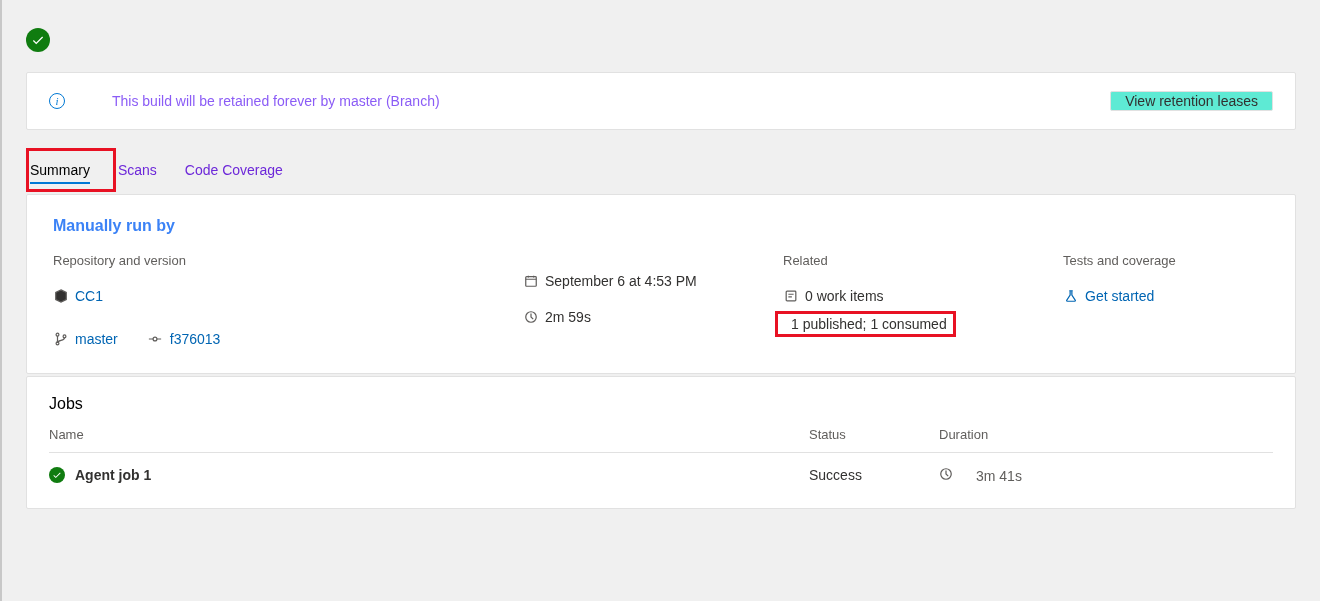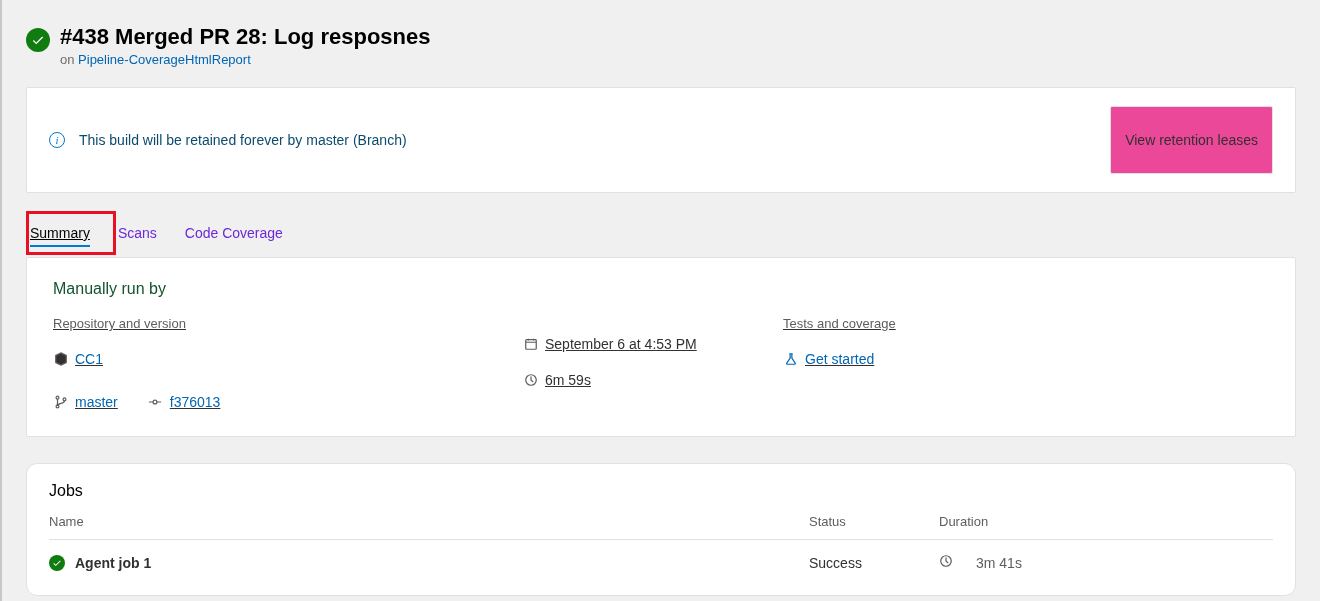--- a/index.html
+++ b/index.html
@@ -40,90 +40,84 @@
     background: #fff; border: 1px solid #e1e1e1; border-radius: 2px;
     margin: 10px 14px 0 14px; padding: 18px 22px;
   }
   .notice { display: flex; align-items: center; }
   .info-icon {
     width: 16px; height: 16px; border: 1px solid #0078d4; border-radius: 50%;
     display: flex; align-items: center; justify-content: center;
     color: #0078d4; font-size: 11px; font-style: italic; font-family: Georgia, serif;
     margin-right: 14px; flex-shrink: 0;
   }
-  .notice-text { flex: 1; color: #0c4a6e; }
+  .notice-text { flex: 1; color: #8b5cf6; margin-left: 33px; }
   .btn-secondary {
-    background: #ec4899; color: #323130; border: 1px solid #e1e1e1;
-    padding: 25px 14px; border-radius: 2px; cursor: pointer; font-size: 14px;
+    background: #5eead4; color: #323130; border: 1px solid #e1e1e1;
+    padding: 1px 14px; border-radius: 2px; cursor: pointer; font-size: 14px;
   }
 
   
   .tabs { display: flex; padding: 0 0 0 4px; margin-top: 22px; position: relative; }
   .tab {
     padding: 10px 14px 10px 14px; color: #6d28d9; cursor: pointer; font-size: 14px;
     position: relative;
   }
-  .tab.active { color: #000; font-weight: 400; text-decoration: underline; }
+  .tab.active { color: #000; font-weight: 400; }
   .tab.active::after {
     content: ""; position: absolute; left: 14px; right: 14px; bottom: 4px;
     height: 2px; background: #0078d4;
   }
   .red-box-tab {
     position: absolute; left: 14px; top: -4px; width: 90px; height: 44px;
     border: 3px solid #e81123; pointer-events: none;
   }
 
   
-  .section-title { font-size: 16px; color: #14532d; margin-bottom: 18px; font-weight: 400; }
-  .grid4 { display: flex; text-decoration: underline; }
+  .section-title { font-size: 16px; color: #3b82f6; margin-bottom: 18px; font-weight: 700; }
+  .grid4 { display: flex; }
   .col { flex: 1; }
   .col-label { font-size: 13px; color: #605e5c; margin-bottom: 10px; }
   .row-line { display: flex; align-items: center; gap: 7px; margin-bottom: 7px; font-size: 14px; color: #323130; margin-top: 20px; }
   .row-line .ico { width: 15px; height: 15px; display: flex; align-items: center; justify-content: center; color: #605e5c; flex-shrink: 0; }
   .row-line .ico svg { width: 14px; height: 14px; fill: none; stroke: currentColor; stroke-width: 1.4; }
   .link { color: #0065b3; cursor: pointer; }
   .branch-row { display: flex; align-items: center; gap: 30px; }
   .red-box-artifact {
     border: 3px solid #e81123; padding: 2px 6px; display: inline-flex; align-items: center; gap: 7px;
     margin-left: -8px;
   }
 
   
   .jobs-card { padding: 18px 22px 24px 22px; }
   .jobs-title { font-size: 16px; color: #000; margin-bottom: 14px; }
   .jobs-header { display: flex; border-bottom: 1px solid #e1e1e1; padding-bottom: 10px; font-size: 13px; color: #605e5c; }
   .col-name { flex: 0 0 760px; }
   .col-status { flex: 0 0 130px; }
   .col-dur { flex: 1; }
-  .jobs-row { display: flex; align-items: center; padding: 14px 0 0 0; font-size: 14px; }
+  .jobs-row { display: flex; align-items: flex-start; padding: 14px 0 0 0; font-size: 14px; }
   .jobs-row .status-mini {
     width: 16px; height: 16px; border-radius: 50%; background: #107c10;
     display: flex; align-items: center; justify-content: center; margin-right: 10px;
   }
   .jobs-row .status-mini svg { width: 10px; height: 10px; fill: #fff; }
   .job-name { font-weight: 600; }
   .dur-cell { display: flex; align-items: center; gap: 23px; color: #605e5c; }
 </style>
 </head>
 <body>
 
 <div class="page">
 
   <div class="header-row">
     <div class="header-left">
       <div class="status-circle">
         <svg viewBox="0 0 16 16">
             <path d="M6 10.8L3.2 8l-1 1L6 12.8 13.8 5l-1-1z"></path>
           </svg>
-      </div>
-      <div>
-        <div class="title">#438 Merged PR 28: Log resposnes</div>
-        <div class="subtitle">
-          <span>on </span><span class="link">Pipeline-CoverageHtmlReport</span>
-        </div>
       </div>
     </div>
   </div>
 
   <div class="card">
     <div class="notice">
       <div class="info-icon">i</div>
       <div class="notice-text">This build will be retained forever by master (Branch)</div>
       <button class="btn-secondary">View retention leases</button>
     </div>
@@ -184,40 +178,61 @@
           </span>
           <span>September 6 at 4:53 PM</span>
         </div>
         <div class="row-line">
           <span class="ico">
             <svg viewBox="0 0 16 16">
                 <circle cx="8" cy="8" r="6"></circle>
                 <path d="M8 4v4l2.5 2.5"></path>
               </svg>
           </span>
-          <span>6m 59s</span>
-        </div>
-      </div>
-
+          <span>2m 59s</span>
+        </div>
+      </div>
+
+      <div class="col" style="flex:0 0 280px;">
+        <div class="col-label">Related</div>
+        <div class="row-line">
+          <span class="ico">
+            <svg viewBox="0 0 16 16">
+                <rect x="2.5" y="2.5" width="11" height="11" rx="1"></rect>
+                <path d="M5 6h6M5 9h4"></path>
+              </svg>
+          </span>
+          <span>0 work items</span>
+        </div>
+        <div class="red-box-artifact">
+          <span class="ico">
+            <svg viewBox="0 0 16 16">
+                <rect x="2.5" y="4.5" width="11" height="9" rx="1"></rect>
+                <path d="M6 4.5V3h4v1.5"></path>
+              </svg>
+          </span>
+          <span class="link" style="color:#323130;">1 published; 1 consumed</span>
+        </div>
+      </div>
 
       <div class="col">
         <div class="col-label">Tests and coverage</div>
         <div class="row-line">
           <span class="ico" style="color:#0065b3;">
             <svg viewBox="0 0 16 16">
                 <path d="M6 2h4M7 2v5l-4 6a1 1 0 001 1h8a1 1 0 001-1l-4-6V2"></path>
               </svg>
           </span>
           <span class="link">Get started</span>
         </div>
       </div>
     </div>
   </div>
 
-  <div class="card jobs-card" style="margin-top:26px;border-radius:11px;">
+  <div class="card jobs-card" style="margin-top:2px;">
     <div class="jobs-title">Jobs</div>
     <div class="jobs-header">
       <div class="col-name">Name</div>
       <div class="col-status">Status</div>
       <div class="col-dur">Duration</div>
     </div>
     <div class="jobs-row">
       <div class="col-name" style="display:flex;align-items:center;">
         <div class="status-mini">
           <svg viewBox="0 0 16 16">

